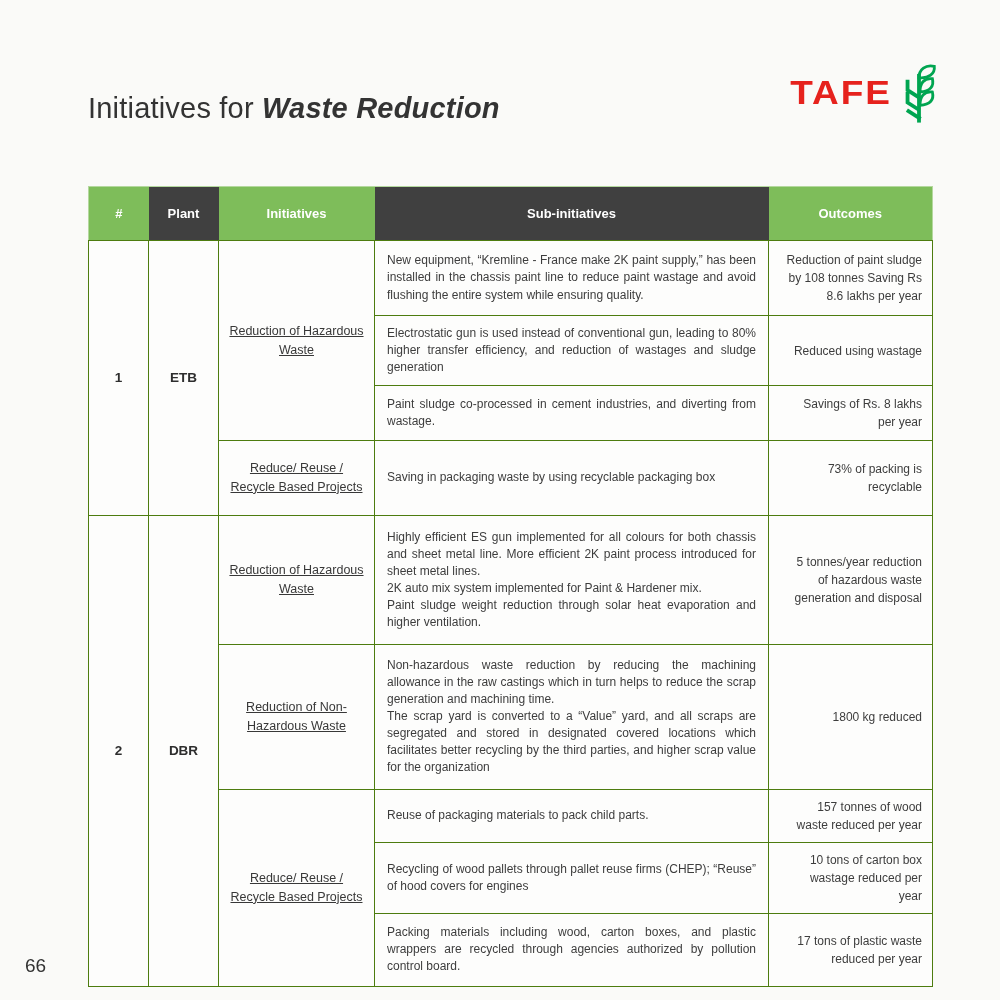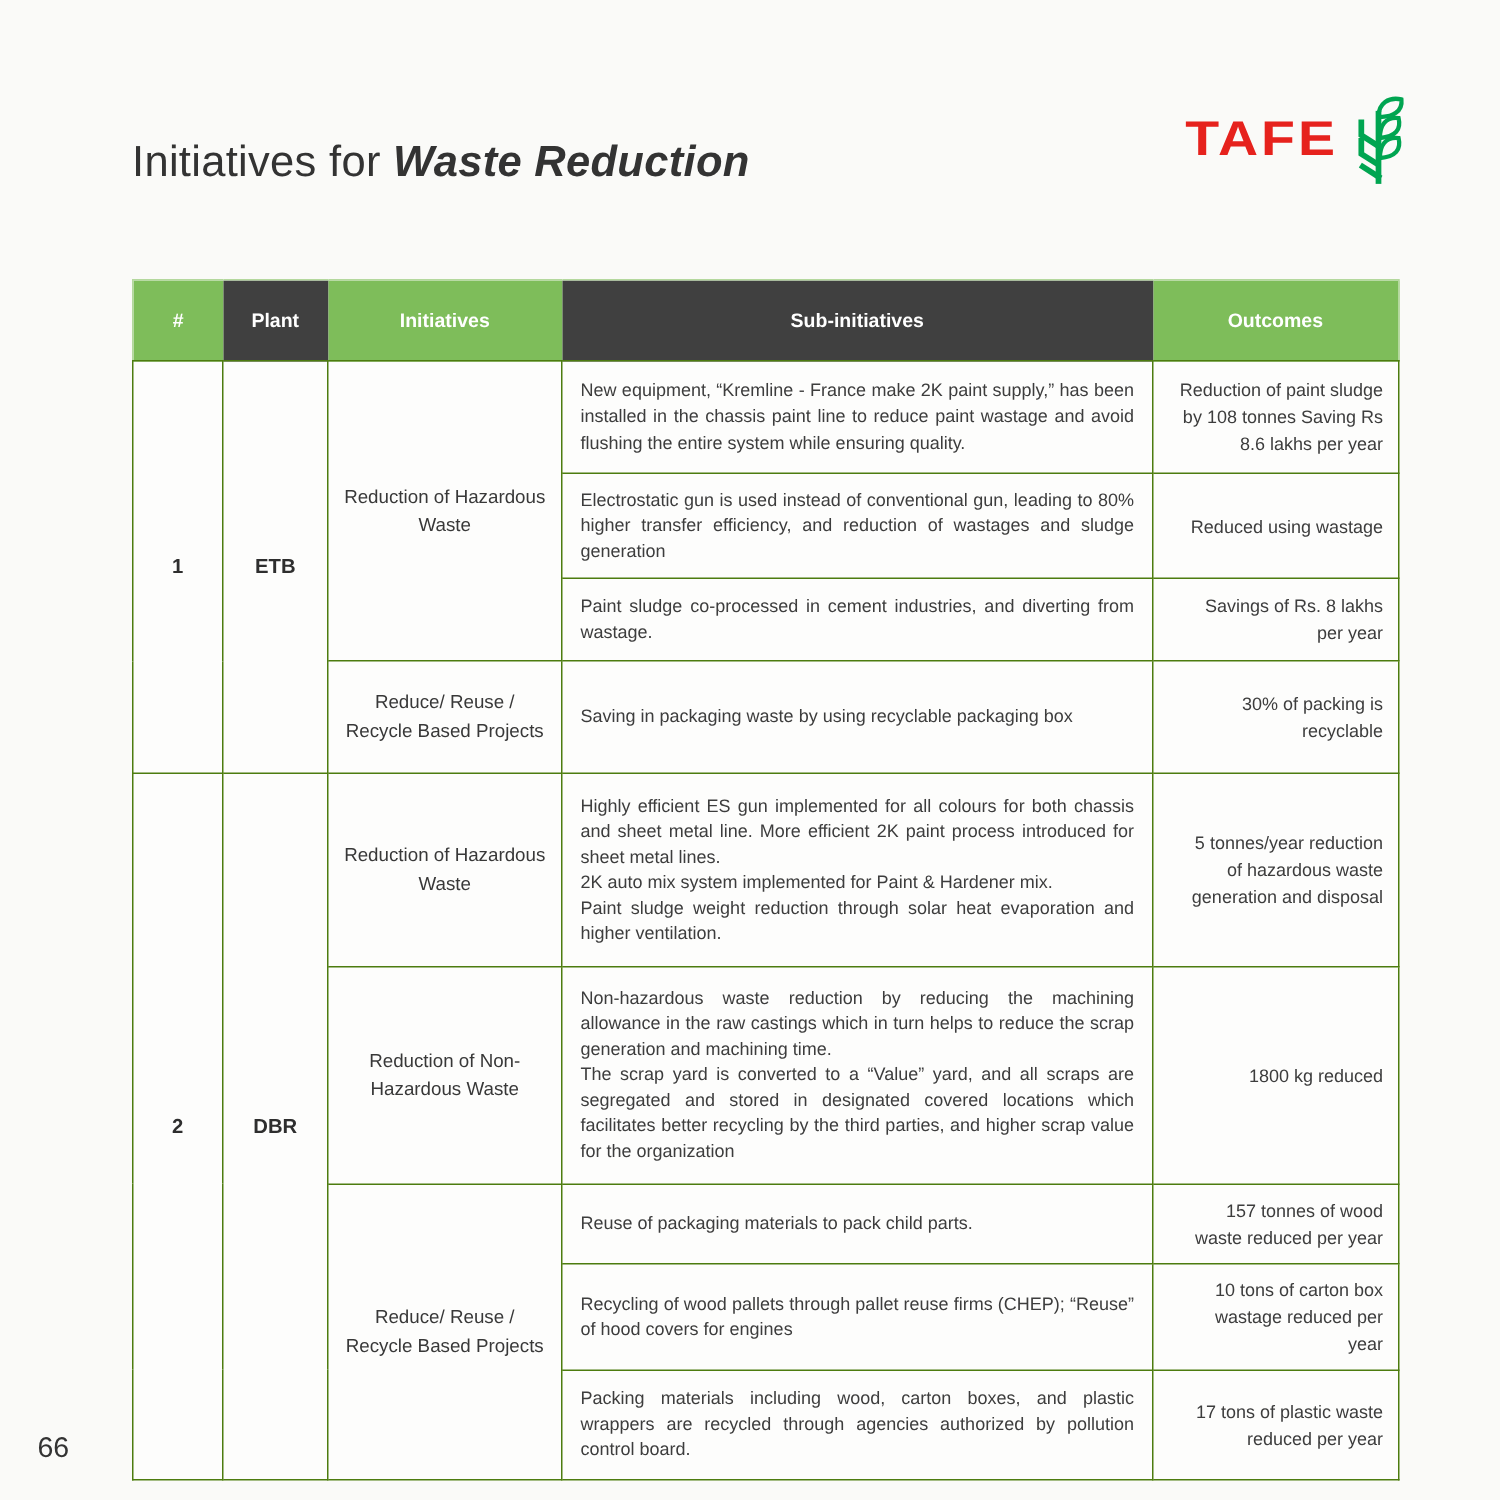--- a/index.html
+++ b/index.html
@@ -52,21 +52,21 @@
     border:1px solid #4d7c0f;
     vertical-align:middle;
     font-size:12px;color:#3d3d3d;
   }
   table.main{border:1px solid #b4d89e;}
 
   td.num, td.plant{
     text-align:center;font-weight:700;font-size:13.5px;color:#2e2e2e;
   }
   td.init{
-    text-align:center;padding:18px 10px;font-size:12.5px;line-height:1.5;color:#383838;
+    text-align:center;padding:18px 10px;font-size:12.5px;line-height:1.5;color:#383838;text-decoration:underline;
   }
   td.sub{
     padding:9px 12px;line-height:1.42;text-align:justify;
     white-space:pre-line;color:#3d3d3d;
   }
   td.out{
     padding:8px 10px 8px 16px;line-height:1.5;text-align:right;color:#3d3d3d;
   }
 
   tr.h75{height:75px} tr.h67{height:67px} tr.h55{height:55px} tr.h51{height:51px}
@@ -129,21 +129,21 @@
         <td class="sub">Electrostatic gun is used instead of conventional gun, leading to 80% higher transfer efficiency, and reduction of wastages and sludge generation</td>
         <td class="out">Reduced using wastage</td>
       </tr>
       <tr class="h55">
         <td class="sub">Paint sludge co-processed in cement industries, and diverting from wastage.</td>
         <td class="out">Savings of Rs. 8 lakhs per year</td>
       </tr>
       <tr class="h51">
         <td class="init">Reduce/ Reuse / Recycle Based Projects</td>
         <td class="sub">Saving in packaging waste by using recyclable packaging box</td>
-        <td class="out">30% of packing is recyclable</td>
+        <td class="out">73% of packing is recyclable</td>
       </tr>
 
       <tr class="h129">
         <td class="num" rowspan="5">2</td>
         <td class="plant" rowspan="5">DBR</td>
         <td class="init">Reduction of Hazardous Waste</td>
         <td class="sub">Highly efficient ES gun implemented for all colours for both chassis and sheet metal line. More efficient 2K paint process introduced for sheet metal lines.
 2K auto mix system implemented for Paint &amp; Hardener mix.
 Paint sludge weight reduction through solar heat evaporation and higher ventilation.</td>
         <td class="out">5 tonnes/year reduction of hazardous waste generation and disposal</td>

